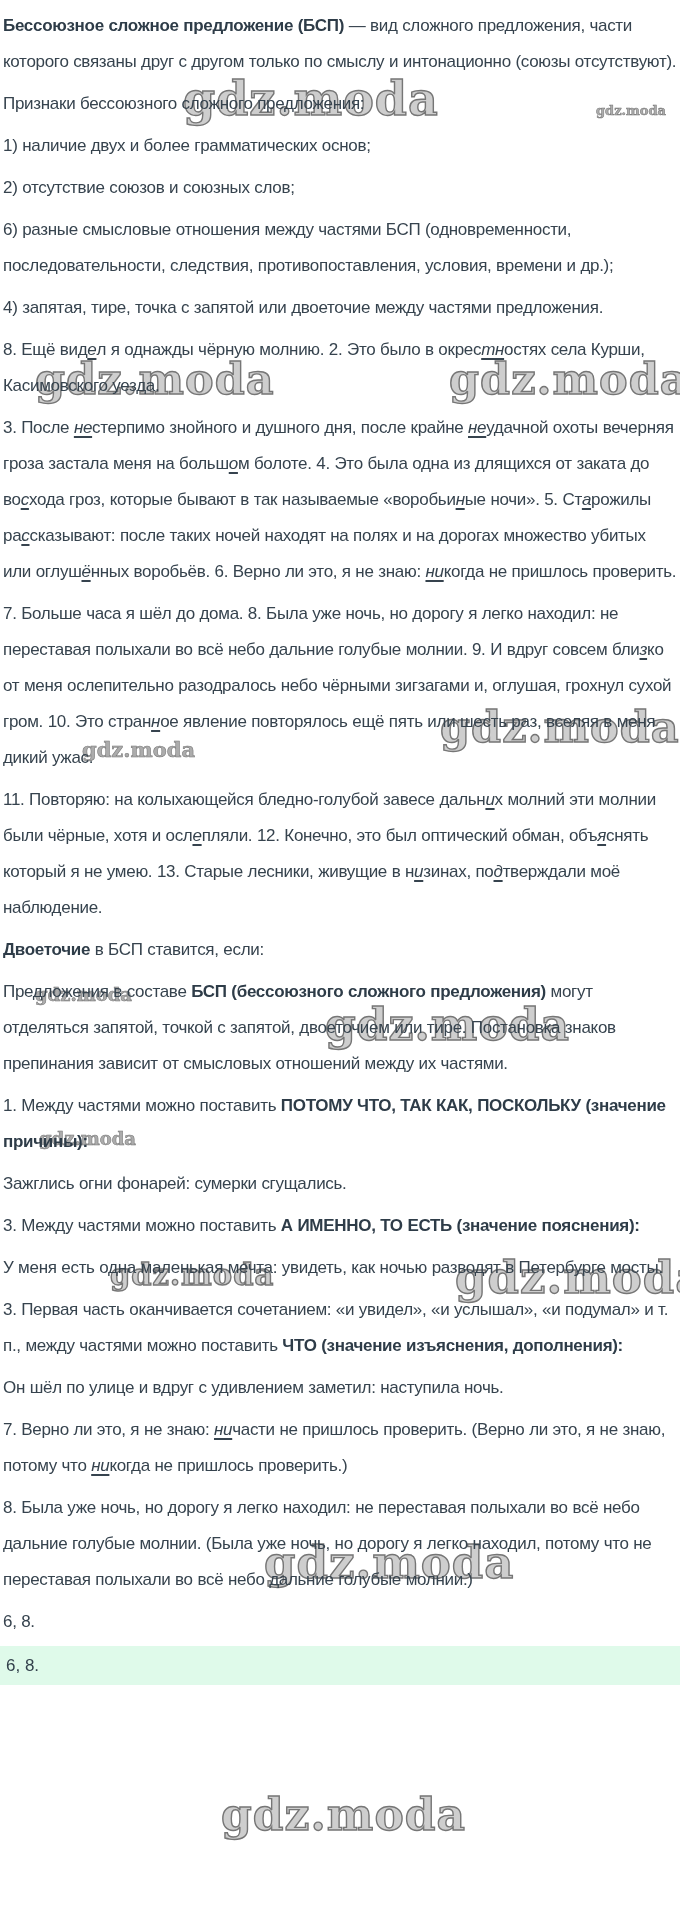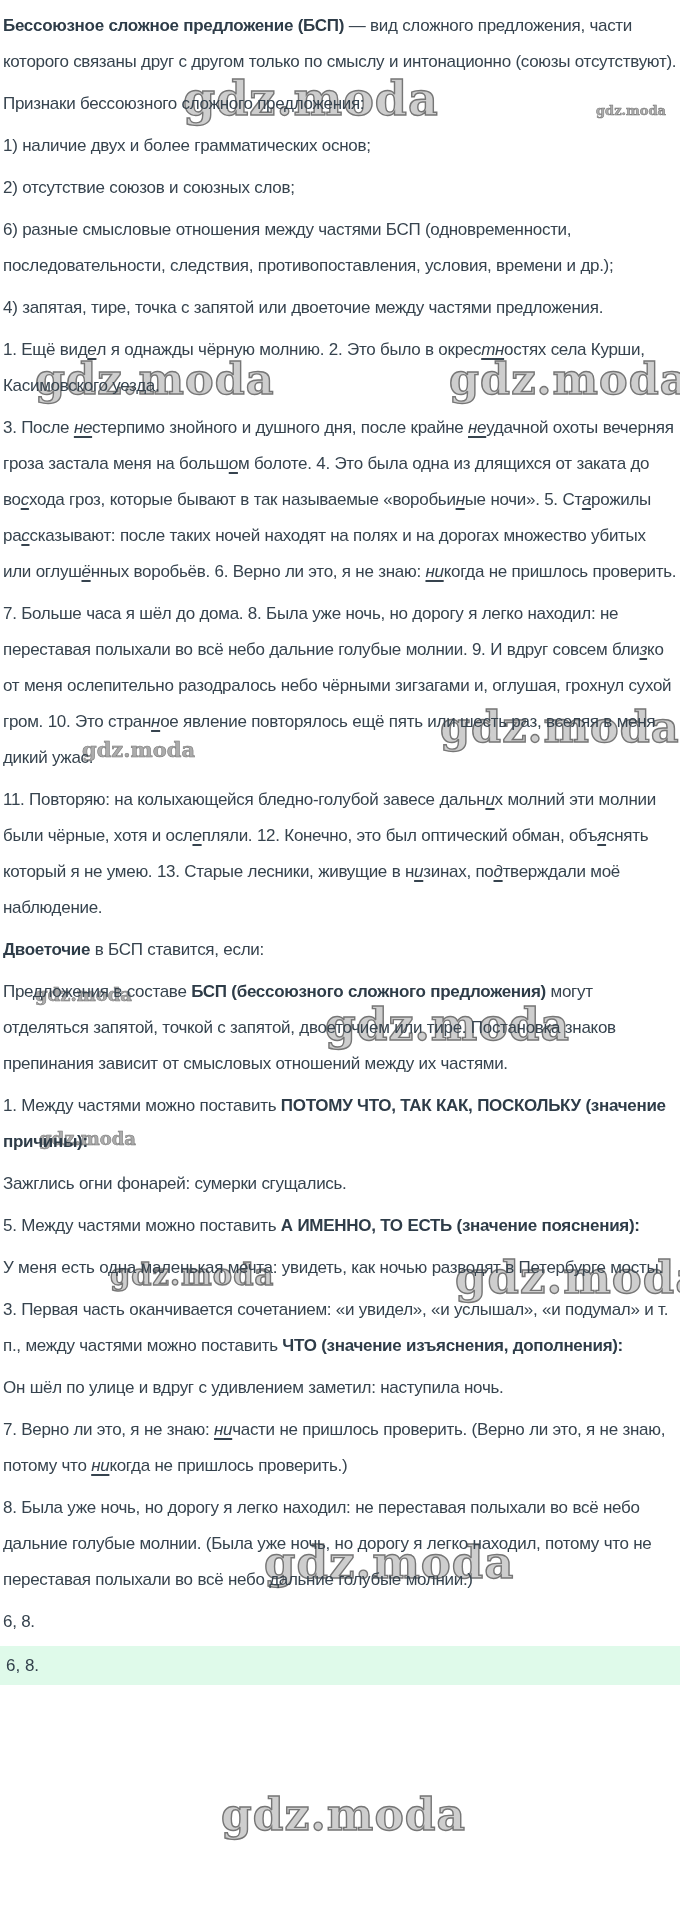--- a/index.html
+++ b/index.html
@@ -74,29 +74,29 @@
 <body>
 
 <div class="doc">
   <div id="paragraphs">
       <p class="para"><span class="seg-b">Бессоюзное сложное предложение (БСП)</span><span class="seg-n"> — вид сложного предложения, части которого связаны друг с другом только по смыслу и интонационно (союзы отсутствуют).</span></p>
       <p class="para"><span class="seg-n">Признаки бессоюзного сложного предложения:</span></p>
       <p class="para"><span class="seg-n">1) наличие двух и более грамматических основ;</span></p>
       <p class="para"><span class="seg-n">2) отсутствие союзов и союзных слов;</span></p>
       <p class="para"><span class="seg-n">6) разные смысловые отношения между частями БСП (одновременности, последовательности, следствия, противопоставления, условия, времени и др.);</span></p>
       <p class="para"><span class="seg-n">4) запятая, тире, точка с запятой или двоеточие между частями предложения.</span></p>
-      <p class="para"><span class="seg-n">1. Ещё вид</span><span class="seg-u">е</span><span class="seg-n">л я однажды чёрную молнию. 2. Это было в окрес</span><span class="seg-u">тн</span><span class="seg-n">остях села Курши, Касимовского уезда.</span></p>
+      <p class="para"><span class="seg-n">8. Ещё вид</span><span class="seg-u">е</span><span class="seg-n">л я однажды чёрную молнию. 2. Это было в окрес</span><span class="seg-u">тн</span><span class="seg-n">остях села Курши, Касимовского уезда.</span></p>
       <p class="para"><span class="seg-n">3. После </span><span class="seg-u">не</span><span class="seg-n">стерпимо знойного и душного дня, после крайне </span><span class="seg-u">не</span><span class="seg-n">удачной охоты вечерняя гроза застала меня на больш</span><span class="seg-u">о</span><span class="seg-n">м болоте. 4. Это была одна из длящихся от заката до во</span><span class="seg-u">с</span><span class="seg-n">хода гроз, которые бывают в так называемые «воробьи</span><span class="seg-u">н</span><span class="seg-n">ые ночи». 5. Ст</span><span class="seg-u">а</span><span class="seg-n">рожилы ра</span><span class="seg-u">с</span><span class="seg-n">сказывают: после таких ночей находят на полях и на дорогах множество убитых или оглуш</span><span class="seg-u">ё</span><span class="seg-n">нных воробьёв. 6. Верно ли это, я не знаю: </span><span class="seg-u">ни</span><span class="seg-n">когда не пришлось проверить.</span></p>
       <p class="para"><span class="seg-n">7. Больше часа я шёл до дома. 8. Была уже ночь, но дорогу я легко находил: не переставая полыхали во всё небо дальние голубые молнии. 9. И вдруг совсем бли</span><span class="seg-u">з</span><span class="seg-n">ко от меня ослепительно разодралось небо чёрными зигзагами и, оглушая, грохнул сухой гром. 10. Это стран</span><span class="seg-u">н</span><span class="seg-n">ое явление повторялось ещё пять или шесть раз, вселяя в меня дикий ужас.</span></p>
       <p class="para"><span class="seg-n">11. Повторяю: на колыхающейся бледно-голубой завесе дальн</span><span class="seg-u">и</span><span class="seg-n">х молний эти молнии были чёрные, хотя и осл</span><span class="seg-u">е</span><span class="seg-n">пляли. 12. Конечно, это был оптический обман, объ</span><span class="seg-u">я</span><span class="seg-n">снять который я не умею. 13. Старые лесники, живущие в н</span><span class="seg-u">и</span><span class="seg-n">зинах, по</span><span class="seg-u">д</span><span class="seg-n">тверждали моё наблюдение.</span></p>
       <p class="para"><span class="seg-b">Двоеточие</span><span class="seg-n"> в БСП ставится, если:</span></p>
       <p class="para"><span class="seg-n">Предложения в составе </span><span class="seg-b">БСП (бессоюзного сложного предложения)</span><span class="seg-n"> могут отделяться запятой, точкой с запятой, двоеточием или тире. Постановка знаков препинания зависит от смысловых отношений между их частями.</span></p>
       <p class="para"><span class="seg-n">1. Между частями можно поставить </span><span class="seg-b">ПОТОМУ ЧТО, ТАК КАК, ПОСКОЛЬКУ (значение причины):</span></p>
       <p class="para"><span class="seg-n">Зажглись огни фонарей: сумерки сгущались.</span></p>
-      <p class="para"><span class="seg-n">5. Между частями можно поставить </span><span class="seg-b">А ИМЕННО, ТО ЕСТЬ (значение пояснения):</span></p>
+      <p class="para"><span class="seg-n">3. Между частями можно поставить </span><span class="seg-b">А ИМЕННО, ТО ЕСТЬ (значение пояснения):</span></p>
       <p class="para"><span class="seg-n">У меня есть одна маленькая мечта: увидеть, как ночью разводят в Петербурге мосты.</span></p>
       <p class="para"><span class="seg-n">3. Первая часть оканчивается сочетанием: «и увидел», «и услышал», «и подумал» и т. п., между частями можно поставить </span><span class="seg-b">ЧТО (значение изъяснения, дополнения):</span></p>
       <p class="para"><span class="seg-n">Он шёл по улице и вдруг с удивлением заметил: наступила ночь.</span></p>
       <p class="para"><span class="seg-n">7. Верно ли это, я не знаю: </span><span class="seg-u">ни</span><span class="seg-n">части не пришлось проверить. (Верно ли это, я не знаю, </span><span class="seg-i">потому что</span><span class="seg-n"> </span><span class="seg-u">ни</span><span class="seg-n">когда не пришлось проверить.)</span></p>
       <p class="para"><span class="seg-n">8. Была уже ночь, но дорогу я легко находил: не переставая полыхали во всё небо дальние голубые молнии. (Была уже ночь, но дорогу я легко находил, </span><span class="seg-i">потому что</span><span class="seg-n"> не переставая полыхали во всё небо дальние голубые молнии.)</span></p>
       <p class="para"><span class="seg-n">6, 8.</span></p>
     </div>
   <div class="answer-band">
     <span>6, 8.</span>
   </div>

